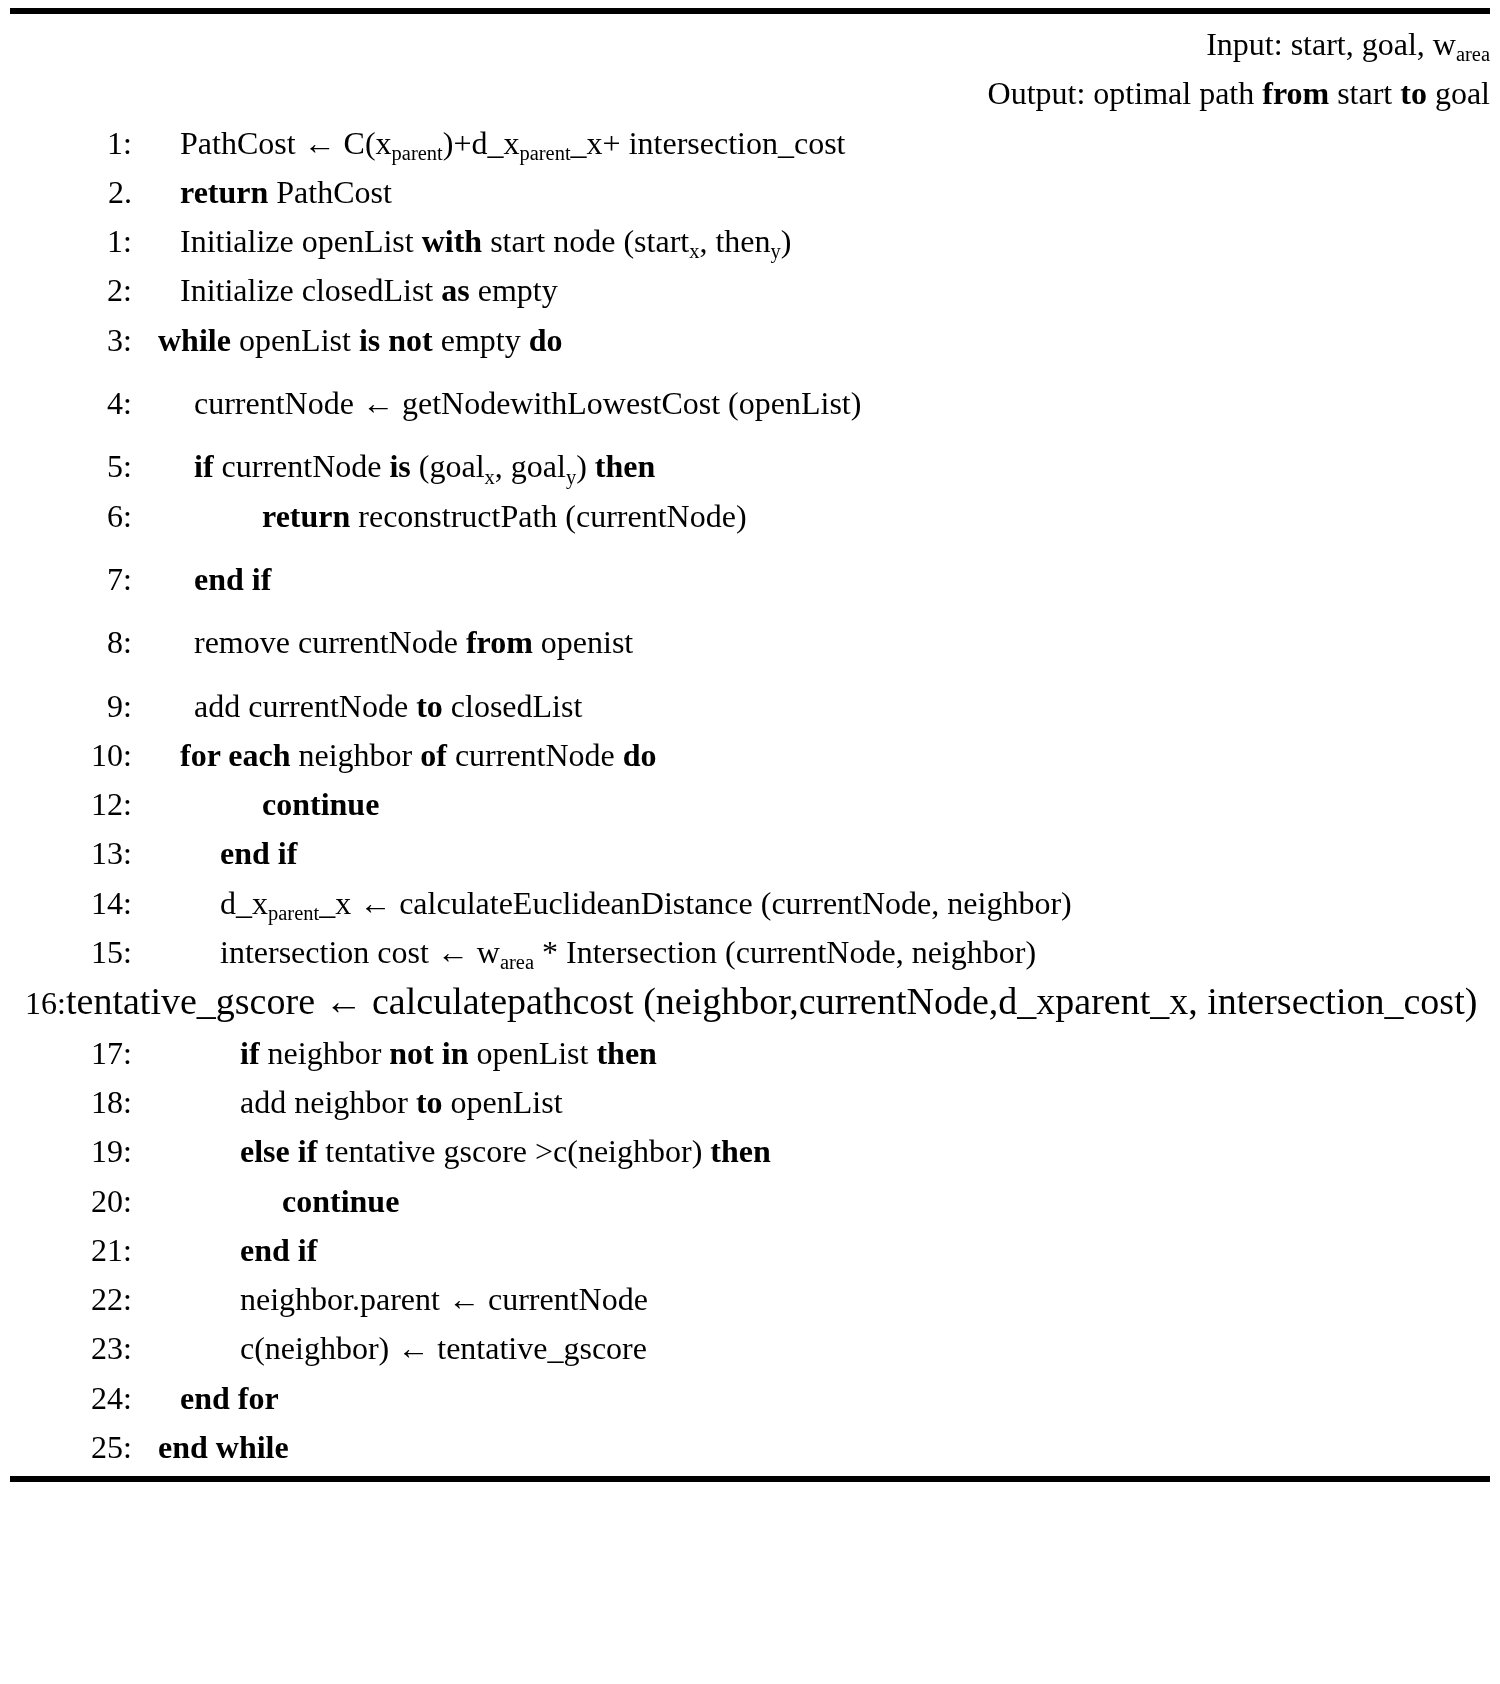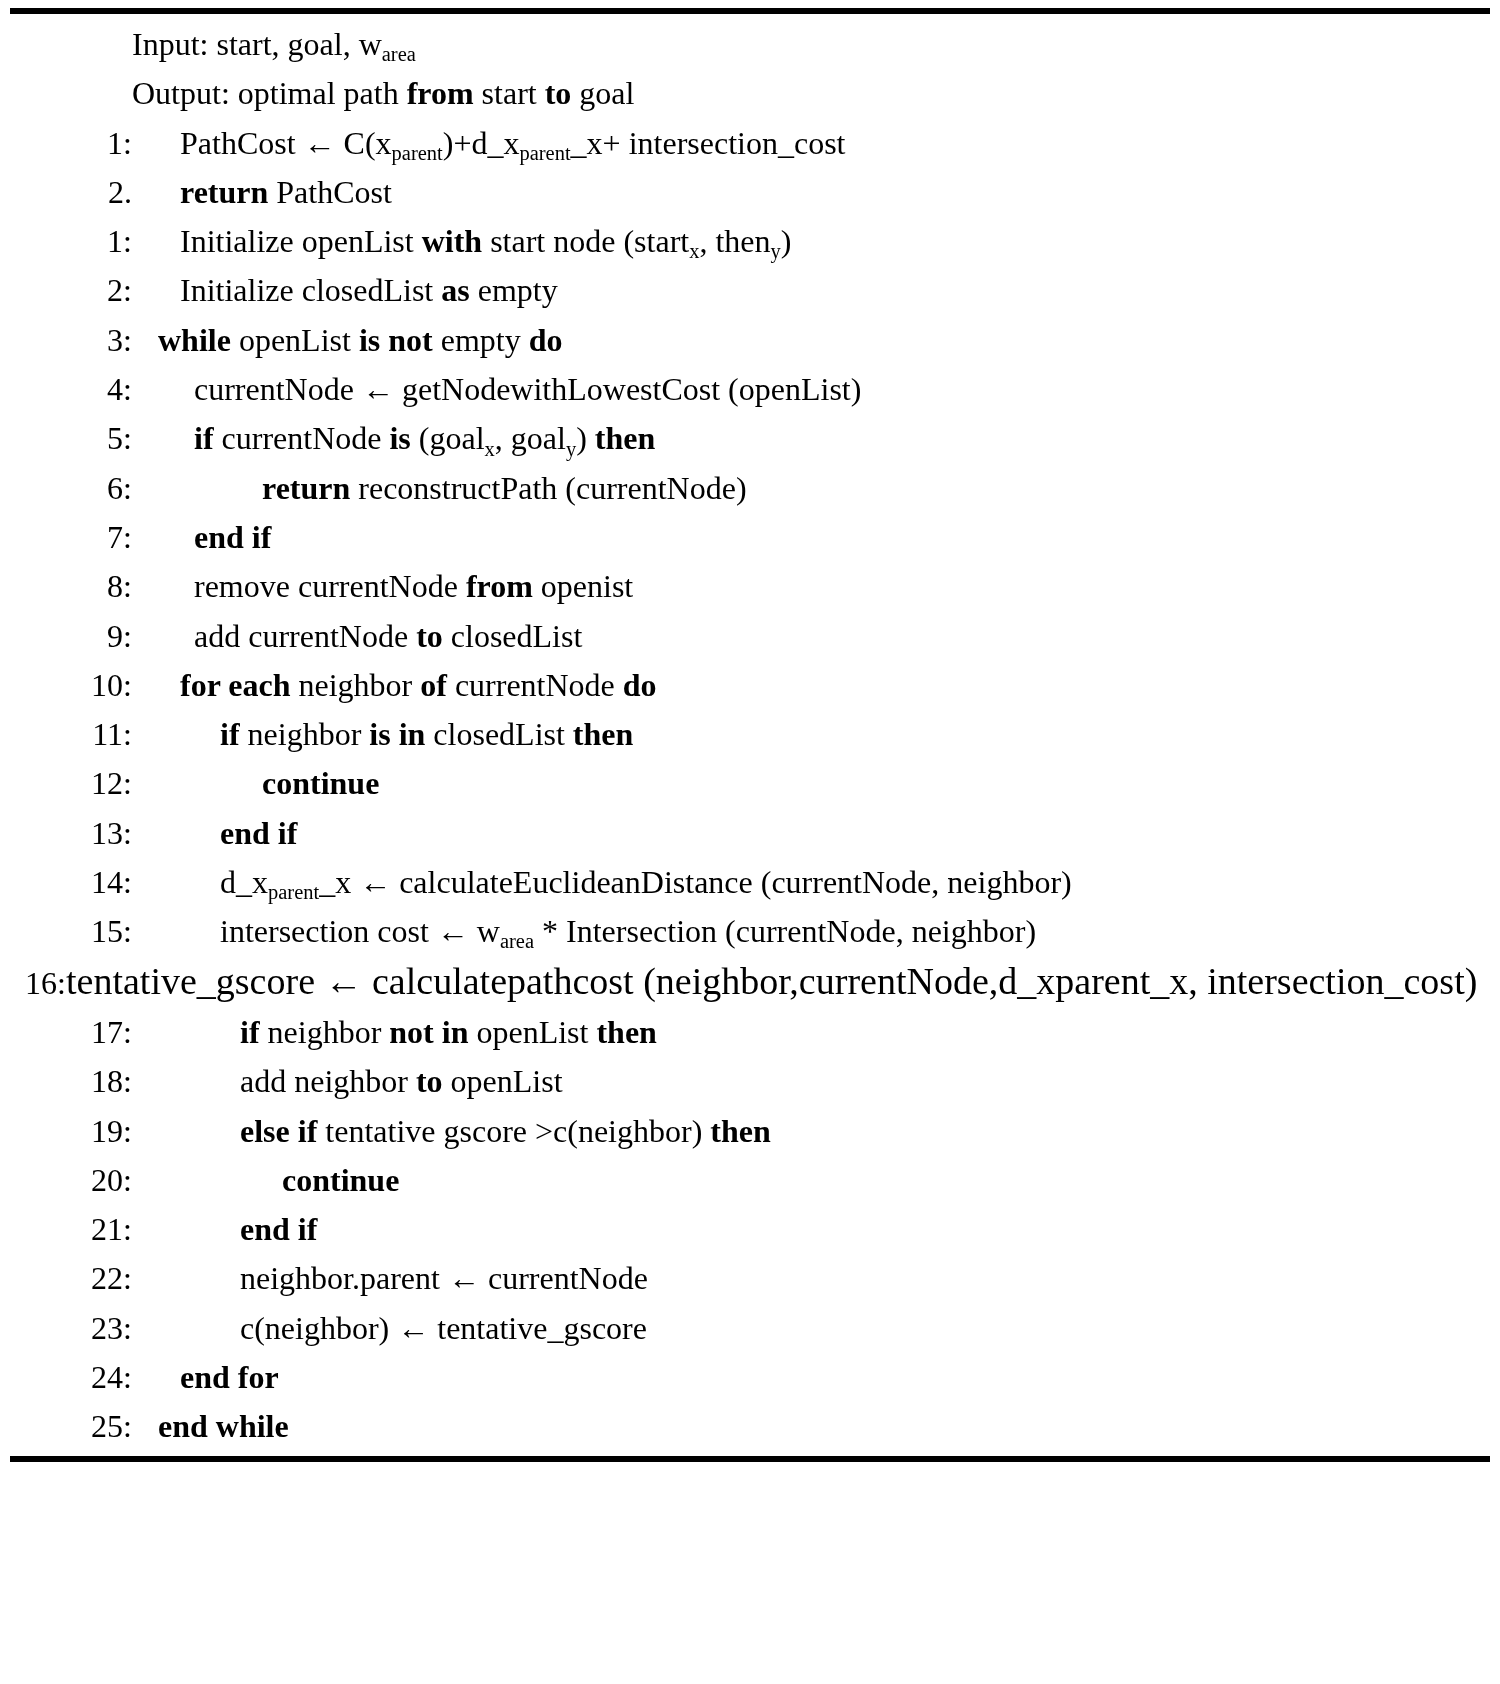--- a/index.html
+++ b/index.html
@@ -53,24 +53,24 @@
     white-space: pre;
   }
   
   .line.header .num {
     width: 122px;
   }
   .line.header .body-text {
     padding-left: 0;
   }
   
-  .ind0  { padding-left: 12px; }
+  .ind0  { padding-left: 12px; text-align: right; }
   .ind05 { padding-left: 26px; }
   .ind1  { padding-left: 48px; }
-  .ind15 { padding-left: 62px; }
+  .ind15 { padding-left: 62px; margin-top: 14px; }
   .ind2  { padding-left: 88px; }
   .ind25 { padding-left: 108px; }
   .ind3  { padding-left: 130px; }
   .ind35 { padding-left: 150px; }
   .indFull { padding-left: 0px; }
   .kw { font-weight: bold; }
   sub {
     font-size: 0.64em;
     vertical-align: baseline;
     position: relative;
@@ -98,21 +98,20 @@
         <div class="line"><div class="num">1:</div><div class="body-text ind1"><span>Initialize openList </span><span class="kw">with</span><span> start node (start</span><sub>x</sub><span>, then</span><sub>y</sub><span>)</span></div></div>
         <div class="line"><div class="num">2:</div><div class="body-text ind1"><span>Initialize closedList </span><span class="kw">as</span><span> empty</span></div></div>
         <div class="line"><div class="num">3:</div><div class="body-text ind05"><span class="kw">while</span><span> openList </span><span class="kw">is not</span><span> empty </span><span class="kw">do</span></div></div>
         <div class="line"><div class="num">4:</div><div class="body-text ind15"><span>currentNode ← getNodewithLowestCost (openList)</span></div></div>
         <div class="line"><div class="num">5:</div><div class="body-text ind15"><span class="kw">if</span><span> currentNode </span><span class="kw">is</span><span> (goal</span><sub>x</sub><span>, goal</span><sub>y</sub><span>) </span><span class="kw">then</span></div></div>
         <div class="line"><div class="num">6:</div><div class="body-text ind3"><span class="kw">return</span><span> reconstructPath (currentNode)</span></div></div>
         <div class="line"><div class="num">7:</div><div class="body-text ind15"><span class="kw">end if</span></div></div>
         <div class="line"><div class="num">8:</div><div class="body-text ind15"><span>remove currentNode </span><span class="kw">from</span><span> openist</span></div></div>
         <div class="line"><div class="num">9:</div><div class="body-text ind15"><span>add currentNode </span><span class="kw">to</span><span> closedList</span></div></div>
         <div class="line"><div class="num">10:</div><div class="body-text ind1"><span class="kw">for each</span><span> neighbor </span><span class="kw">of</span><span> currentNode </span><span class="kw">do</span></div></div>
-        <div class="line"><div class="num">11:</div><div class="body-text ind2"><span class="kw">if</span><span> neighbor </span><span class="kw">is in</span><span> closedList </span><span class="kw">then</span></div></div>
         <div class="line"><div class="num">12:</div><div class="body-text ind3"><span class="kw">continue</span></div></div>
         <div class="line"><div class="num">13:</div><div class="body-text ind2"><span class="kw">end if</span></div></div>
         <div class="line"><div class="num">14:</div><div class="body-text ind2"><span>d_x</span><sub>parent</sub><span>_x ← calculateEuclideanDistance (currentNode, neighbor)</span></div></div>
         <div class="line"><div class="num">15:</div><div class="body-text ind2"><span>intersection cost ← w</span><sub>area</sub><span> * Intersection (currentNode, neighbor)</span></div></div>
         <div class="line"><div class="num" style="width: 56px;">16:</div><div class="body-text indFull" style="font-size: 38px;"><span>tentative_gscore ← calculatepathcost (neighbor,currentNode,d_xparent_x, intersection_cost)</span></div></div>
         <div class="line"><div class="num">17:</div><div class="body-text ind25"><span class="kw">if</span><span> neighbor </span><span class="kw">not in</span><span> openList </span><span class="kw">then</span></div></div>
         <div class="line"><div class="num">18:</div><div class="body-text ind25"><span>add neighbor </span><span class="kw">to</span><span> openList</span></div></div>
         <div class="line"><div class="num">19:</div><div class="body-text ind25"><span class="kw">else if</span><span> tentative gscore &gt;c(neighbor) </span><span class="kw">then</span></div></div>
         <div class="line"><div class="num">20:</div><div class="body-text ind35"><span class="kw">continue</span></div></div>
         <div class="line"><div class="num">21:</div><div class="body-text ind25"><span class="kw">end if</span></div></div>

